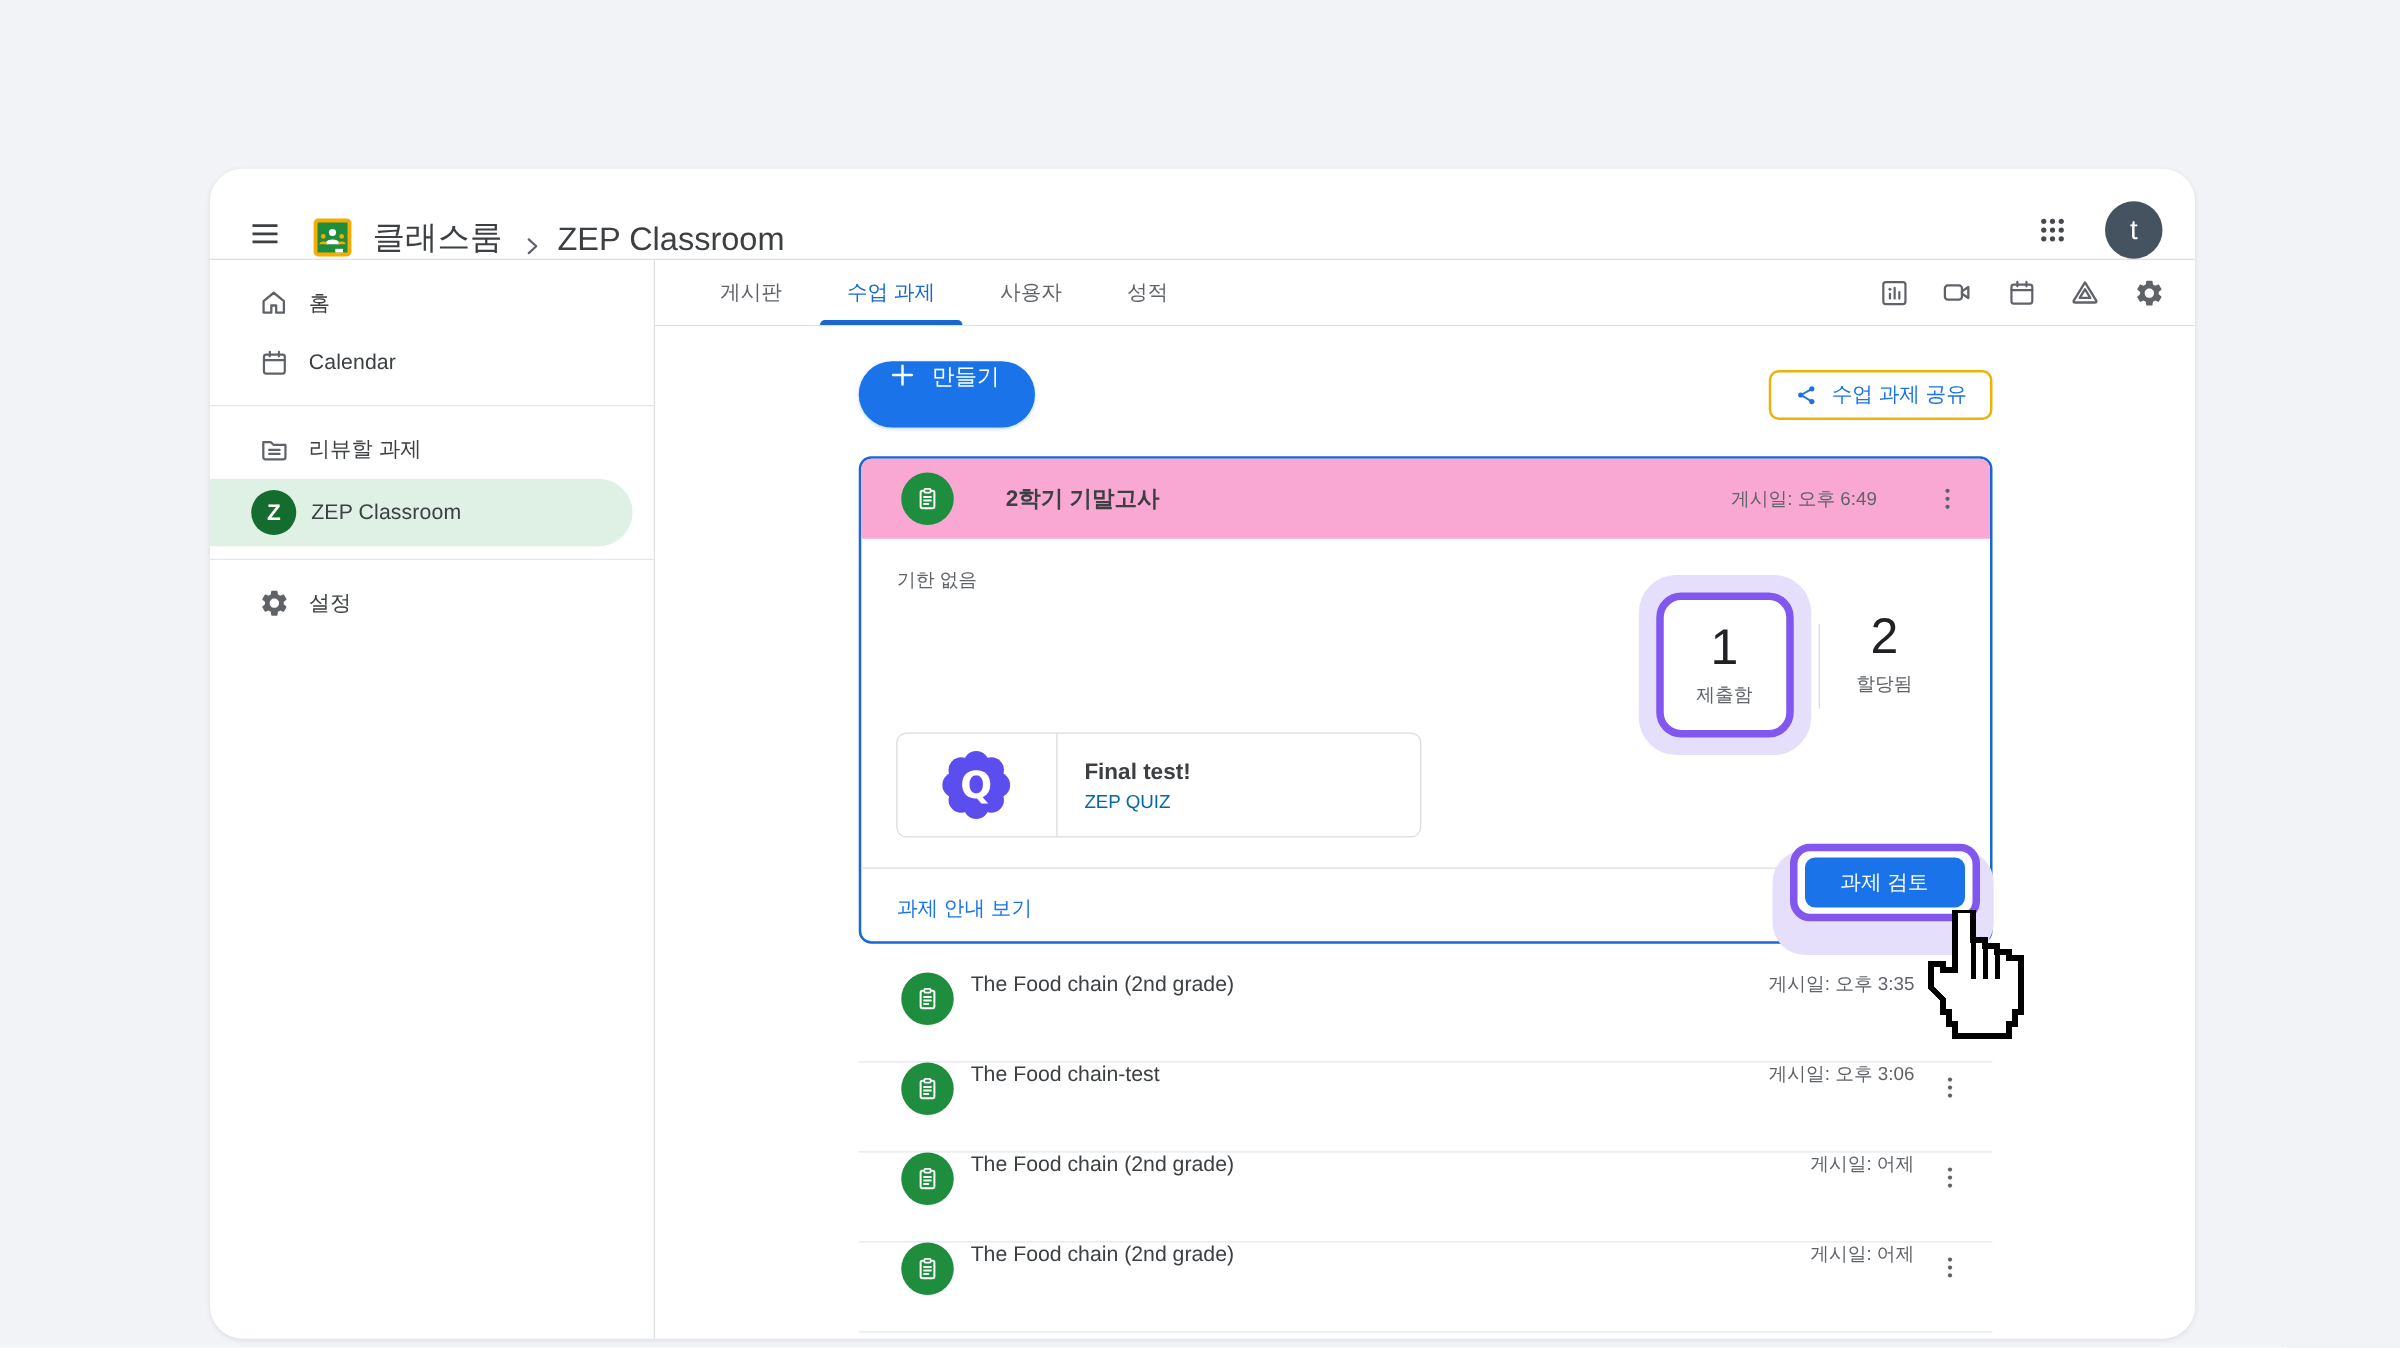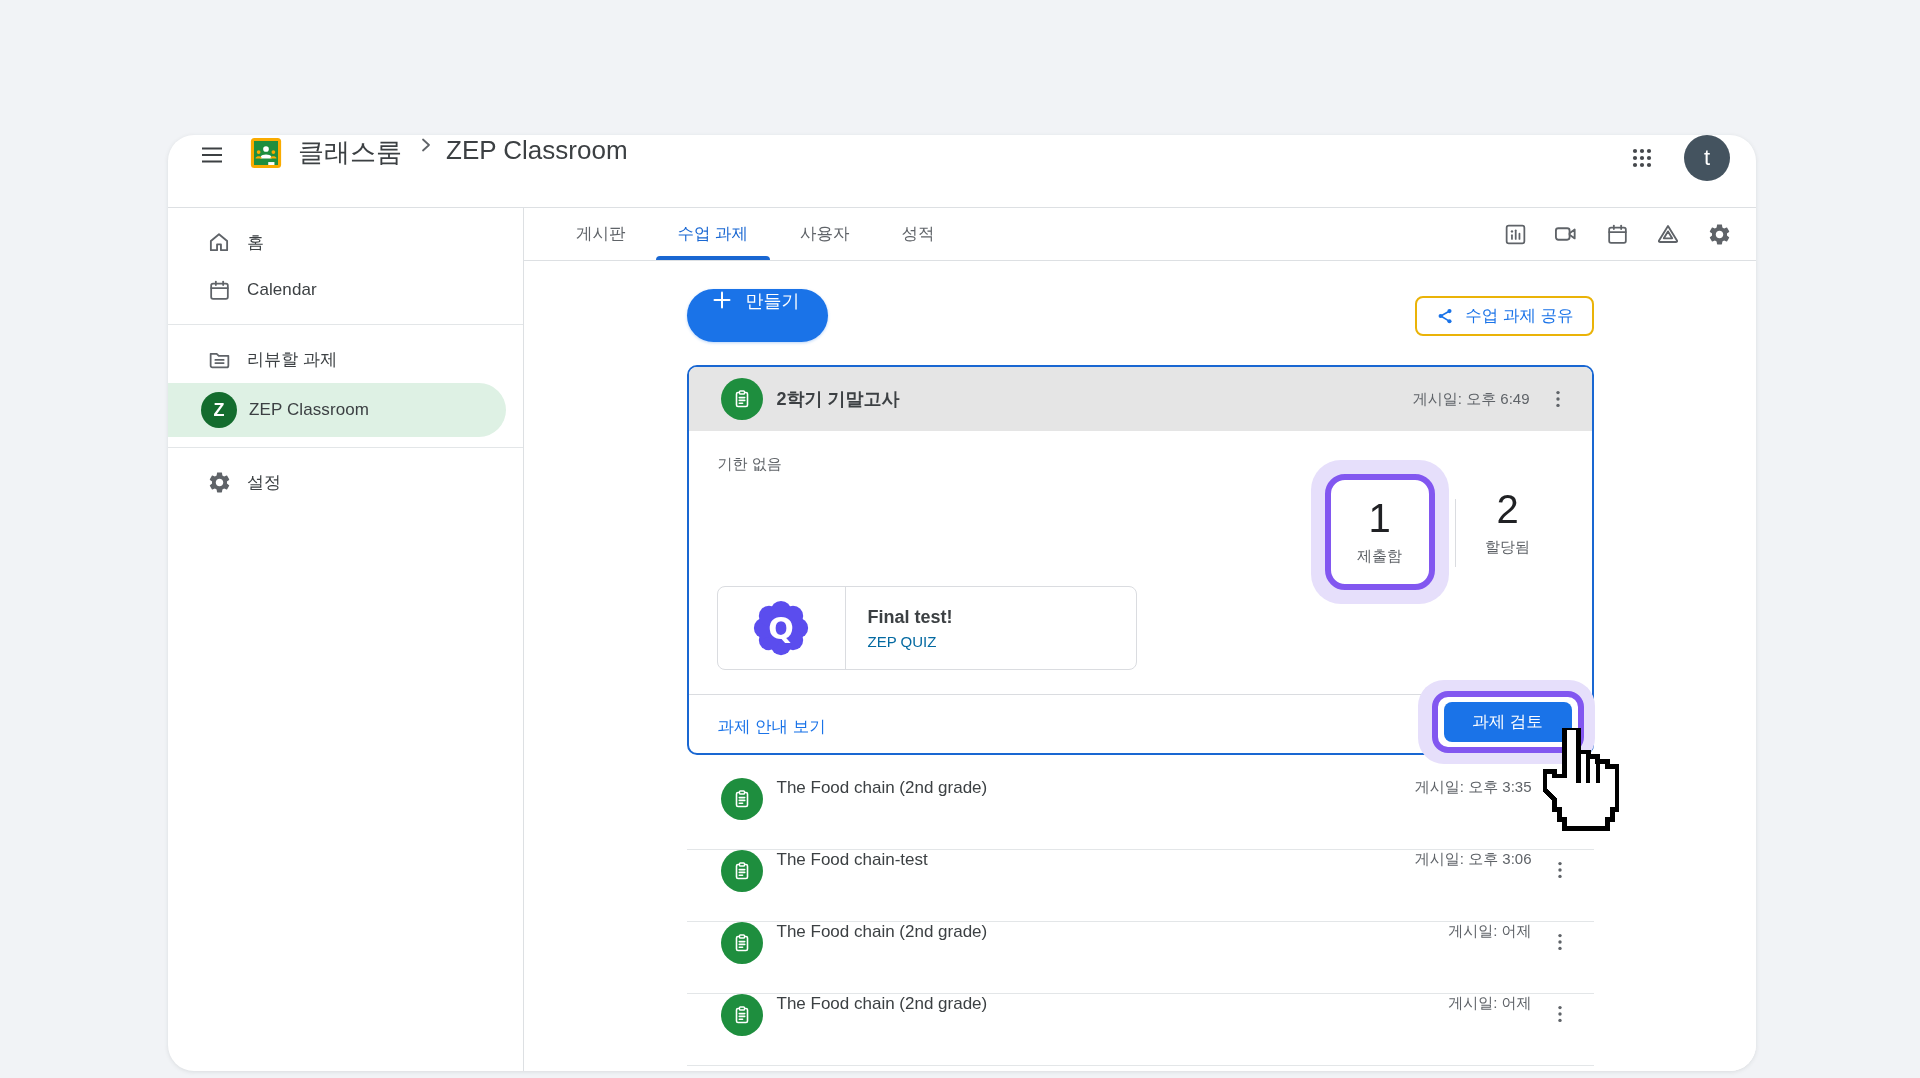--- a/index.html
+++ b/index.html
@@ -7,21 +7,21 @@
   body {
     font-family:"Liberation Sans","DejaVu Sans",sans-serif;
     background:#f1f3f6; position:relative;
   }
   .window {
     position:absolute; left:168px; top:135px; width:1588px; height:936px;
     background:#fff; border-radius:26px; box-shadow:0 1px 4px rgba(60,64,67,.12);
     overflow:hidden;
   }
   
-  .app-header { height:73px; border-bottom:1px solid #dde0e3; display:flex; align-items:flex-start; padding:0 26px 0 24px; }
+  .app-header { height:73px; border-bottom:1px solid #dde0e3; display:flex; align-items:flex-end; padding:0 26px 0 24px; }
   .hamburger { width:40px; height:40px; display:flex; align-items:center; justify-content:center; cursor:pointer; }
   .brand { display:flex; align-items:center; margin-left:18px; cursor:pointer; }
   .brand-logo { width:32px; height:32px; }
   .brand-name { font-size:26px; color:#3c4043; margin-left:16px; }
   .crumb-sep { margin:0 10px 0 14px; display:flex; align-items:center; }
   .course-name { font-size:26px; color:#3c4043; }
   .header-right { margin-left:auto; display:flex; align-items:center; gap:22px; }
   .apps-grid { width:40px; height:40px; display:flex; align-items:center; justify-content:center; cursor:pointer; }
   .avatar { width:46px; height:46px; border-radius:50%; background:#44535f; color:#fff; font-size:22px;
     display:flex; align-items:center; justify-content:center; cursor:pointer; }
@@ -57,22 +57,22 @@
   .actions-row { display:flex; align-items:center; margin-top:28px; }
   .create-btn { height:53px; padding:0 28px 0 24px; border-radius:27px; background:#1a73e8; color:#fff;
     border:none; display:flex; align-items:flex-start; gap:13px; font-size:18px; font-weight:500; cursor:pointer;
     font-family:inherit; box-shadow:0 1px 3px rgba(26,115,232,.3); }
   .share-btn { margin-left:auto; height:40px; padding:0 18px; border-radius:8px; background:#fff;
     border:2px solid #eab308; color:#1a73e8; display:flex; align-items:center; gap:10px; font-size:16.5px;
     font-weight:500; cursor:pointer; font-family:inherit; }
   
   .assignment-card { margin-top:23px; width:907px; height:390px; border:2px solid #1967d2; border-radius:10px;
     position:relative; background:#fff; }
-  .card-header { height:64px; background:#e5e5e5; border-radius:8px 8px 0 0; display:flex; align-items:center;
-    padding:0 14px 0 32px; cursor:pointer; }
+  .card-header { height:64px; background:#f9a8d4; border-radius:8px 8px 0 0; display:flex; align-items:center;
+    padding:0 14px 0 32px; cursor:pointer;gap:28px; }
   .a-icon-circle { width:42px; height:42px; border-radius:50%; background:#1e8e3e; display:flex; align-items:center;
     justify-content:center; flex:none; }
   .card-title { margin-left:14px; font-size:18px; font-weight:600; color:#3c4043; }
   .posted-date { margin-left:auto; font-size:15px; color:#5f6368; }
   .dots-btn { width:40px; height:40px; margin-left:8px; display:flex; align-items:center; justify-content:center;
     border-radius:50%; cursor:pointer; }
   .due-label { position:absolute; left:29px; top:88px; font-size:15px; color:#5f6368; }
   
   .stat-glow { position:absolute; left:622px; top:93px; width:138px; height:144px; border-radius:30px; background:#e6dffb; }
   .stat-ring { position:absolute; left:636px; top:107px; width:110px; height:116px; border-radius:20px;
@@ -88,21 +88,21 @@
     border-radius:8px; display:flex; align-items:center; cursor:pointer; background:#fff; }
   .att-logo-box { width:128px; height:100%; display:flex; align-items:center; justify-content:center;
     border-right:1px solid #dadce0; flex:none; }
   .att-texts { padding-left:22px; }
   .att-title { font-size:18px; font-weight:600; color:#3c4043; }
   .att-sub { font-size:15px; color:#0369a1; margin-top:5px; }
   
   .card-footer-divider { position:absolute; left:0; right:0; top:327px; height:1px; background:#dadce0; }
   .instructions-link { position:absolute; left:29px; top:349px; font-size:16.5px; font-weight:500; color:#1a73e8; cursor:pointer; }
   .btn-glow { position:absolute; left:729px; top:313px; width:177px; height:84px; border-radius:26px; background:#e6dffb; z-index:5; }
-  .btn-ring { position:absolute; left:743px; top:324px; width:152px; height:62px; border-radius:16px;
+  .btn-ring { position:absolute; left:743px; top:308px; width:152px; height:62px; border-radius:16px;
     border:6px solid #8257f0; background:#fff; display:flex; align-items:center; justify-content:center; z-index:6; }
   .review-btn { width:128px; height:40px; border-radius:8px; background:#1a73e8; border:none; color:#fff;
     font-size:16.5px; font-weight:500; cursor:pointer; font-family:inherit; }
   
   .list-rows { margin-top:23px; }
   .list-row { height:72px; border-bottom:1px solid #e3e6e8; display:flex; align-items:flex-start;
     padding:0 14px 0 34px; cursor:pointer; }
   .row-title { margin-left:14px; font-size:17px; color:#3c4043; }
   
   .cursor-overlay { position:absolute; left:1540px; top:728px; z-index:60; pointer-events:none; }

